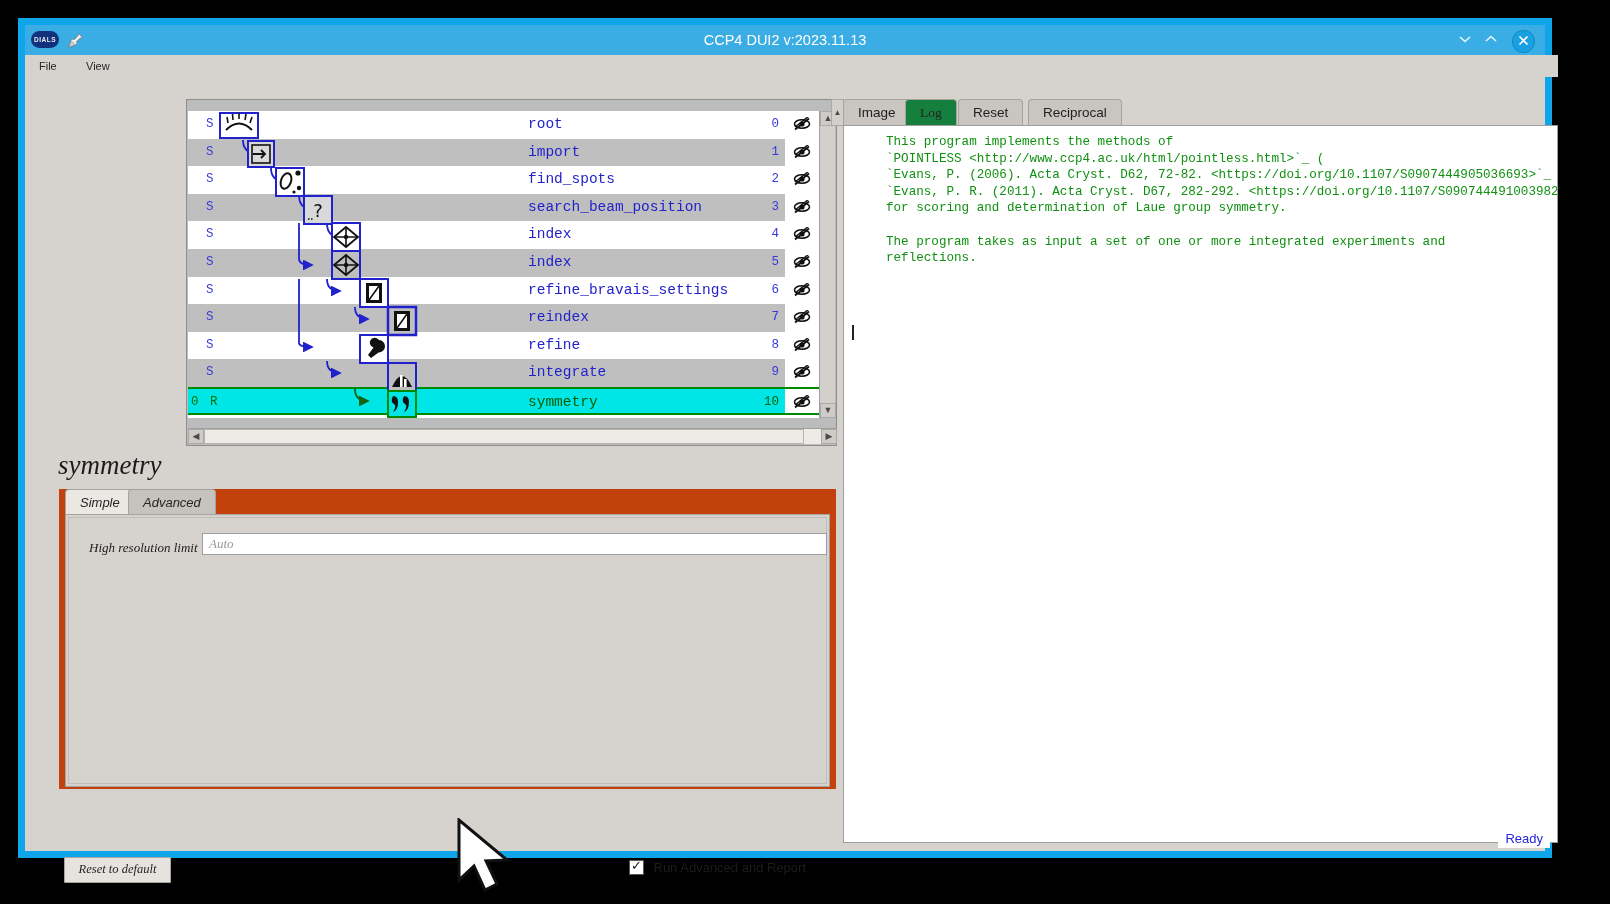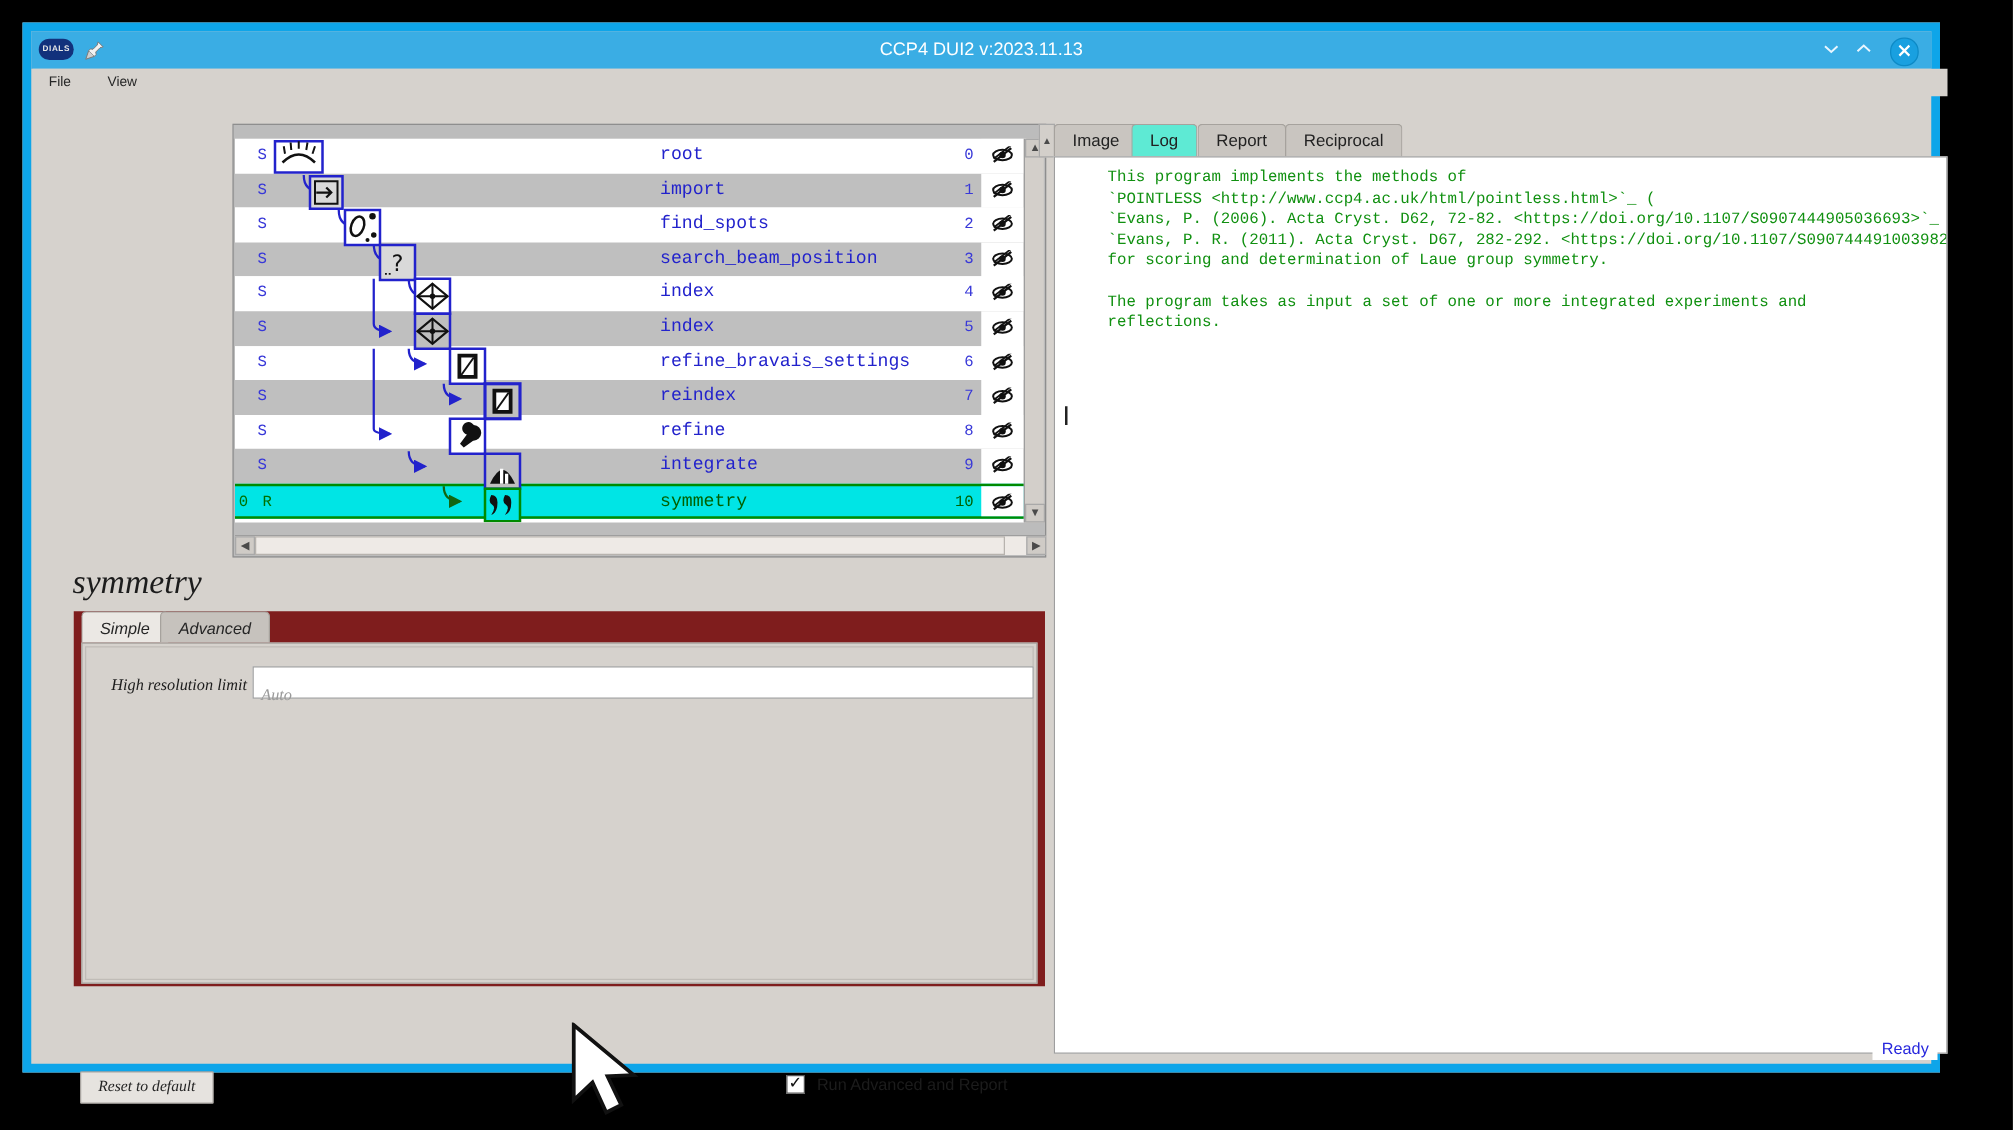--- a/index.html
+++ b/index.html
@@ -162,21 +162,21 @@
   #tasktitle {
     position: absolute; left: 32px; top: 373px;
     font-size: 27px; font-style: italic; color: #1c1c1c;
     font-family: "Liberation Serif", serif;
   }
 
   
   #parambox {
     position: absolute; left: 33px; top: 412px;
     width: 777px; height: 300px;
-    background: #7f1d1d;
+    background: #c2410c;
     box-sizing: border-box;
   }
   #ptabs { position: absolute; left: 6px; top: 0; height: 25px; }
   .ptab {
     position: absolute; top: 0; height: 25px; line-height: 25px;
     padding: 0 14px; font-size: 13px; font-style: italic;
     border: 1px solid #a6a29d; border-bottom: none;
     border-radius: 4px 4px 0 0;
     background: #c6c2bd; color: #262626; box-sizing: border-box;
     cursor: pointer;
@@ -199,21 +199,21 @@
     position: absolute; left: 20px; top: 22px;
     font-size: 13px; font-style: italic; color: #1c1c1c;
     font-family: "Liberation Serif", serif;
   }
   .fieldinput {
     position: absolute; left: 133px; top: 15px;
     width: 625px; height: 22px;
     background: #ffffff; border: 1px solid #9e9e9e;
     box-sizing: border-box;
     font-size: 13px; font-style: italic;
-    color: #9a9a9a; padding: 12px 6px;
+    color: #9a9a9a; padding: 0 6px;
     line-height: 20px;
     font-family: "Liberation Serif", serif;
   }
 
   
   #resetbtn {
     position: absolute; left: 38px; top: 780px;
     width: 105px; height: 24px;
     background: #e6e3df; border: 1px solid #a8a4a0;
     border-radius: 1px;
@@ -240,21 +240,21 @@
   
   #rightpane { position: absolute; left: 806px; top: 52px; width: 727px; height: 786px; }
   #rtabs { position: absolute; left: 12px; top: 22px; height: 27px; }
   .rtab {
     position: absolute; top: 0; height: 27px; line-height: 26px;
     padding: 0 14px; font-size: 13.5px; color: #222;
     border: 1px solid #a6a29d; border-bottom: none;
     border-radius: 4px 4px 0 0;
     background: #c9c5c0; box-sizing: border-box; cursor: pointer;
   }
-  .rtab.active { background: #5eead4; }
+  .rtab.active { background: #15803d; font-family: Liberation Serif, serif; }
   #rtab-scroll-up {
     position: absolute; left: 0; top: 22px; width: 13px; height: 27px;
     background: #d3cfca; border: 1px solid #a9a9a9; box-sizing: border-box;
     text-align: center; font-size: 8px; line-height: 25px; color: #4a4a4a;
     cursor: pointer;
   }
   #logbox {
     position: absolute; left: 12px; top: 48px;
     width: 715px; height: 718px;
     background: #ffffff;
@@ -628,21 +628,21 @@
         <span class="lbl">Run Advanced and Report</span>
       </div>
 
     </div>
 
     <div id="rightpane">
       <div id="rtab-scroll-up">▲</div>
       <div id="rtabs">
         <div class="rtab" style="left:0px">Image</div>
         <div class="rtab active" style="left:62px">Log</div>
-        <div class="rtab" style="left:115px">Report</div>
+        <div class="rtab" style="left:115px">Reset</div>
         <div class="rtab" style="left:185px">Reciprocal lattice</div>
       </div>
 
       <div id="logbox">
         <div id="logtext">This program implements the methods of
 `POINTLESS &lt;http://www.ccp4.ac.uk/html/pointless.html&gt;`_ (
 `Evans, P. (2006). Acta Cryst. D62, 72-82. &lt;https://doi.org/10.1107/S0907444905036693&gt;`_ and
 `Evans, P. R. (2011). Acta Cryst. D67, 282-292. &lt;https://doi.org/10.1107/S090744491003982X&gt;`_)
 for scoring and determination of Laue group symmetry.
 

